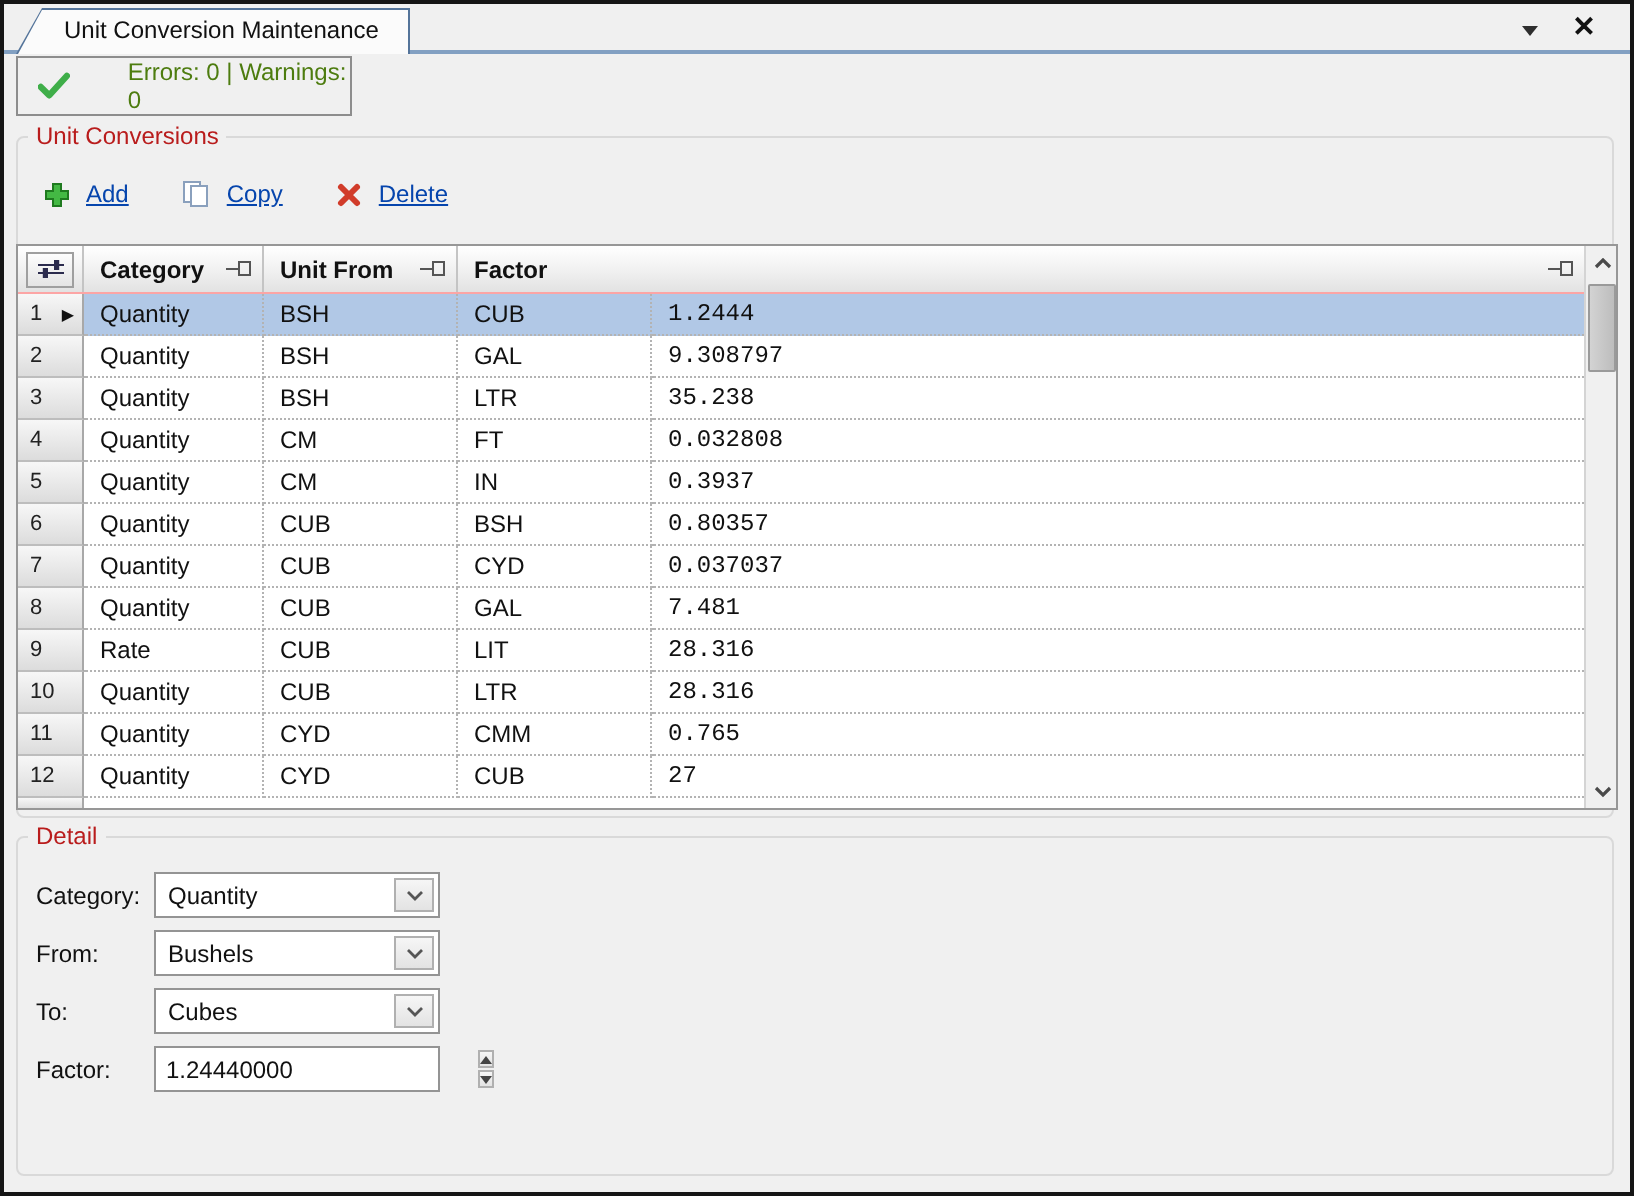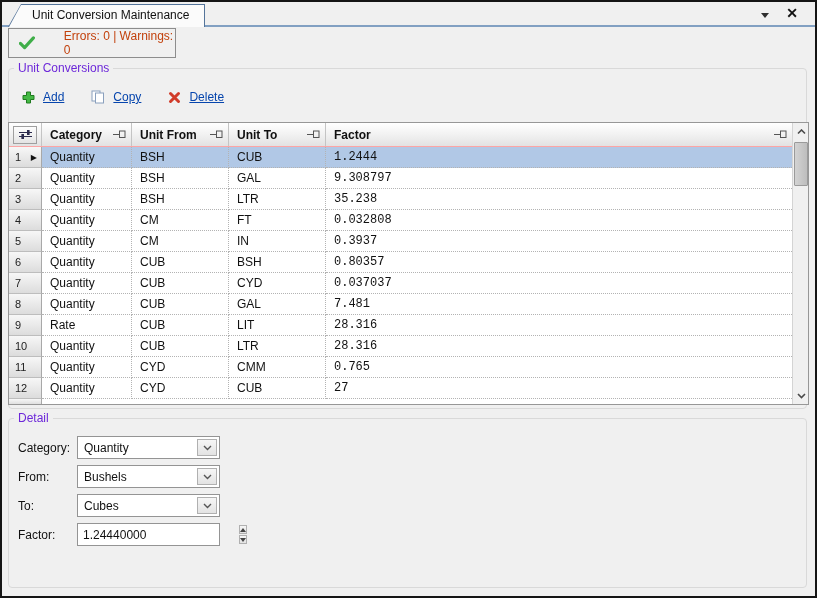--- a/index.html
+++ b/index.html
@@ -22,27 +22,27 @@
   .win-ctrl { position:absolute; z-index:3; display:flex; align-items:center; justify-content:center;
               width:18px; height:18px; cursor:pointer; }
   .win-caret { left:754px; top:4px; }
   .caret-glyph { width:0; height:0; border-left:4px solid transparent; border-right:4px solid transparent; border-top:5px solid #2e2e2e; }
   .win-close { left:781px; top:2px; font-weight:bold; font-size:14px; color:#111; }
 
   
   .status-box { position:absolute; left:6px; top:26px; width:168px; height:30px;
                 border:1px solid #8d8d8d; background:#f0f0f0; display:flex; align-items:center; }
   .status-box svg { margin-left:10px; }
-  .status-text { margin-left:29px; font-size:12px; color:#c2410c; }
+  .status-text { margin-left:29px; font-size:12px; color:#4d7c0f; }
 
   
   .groupbox { position:absolute; border:1px solid #d9d9d9; border-radius:4px; }
   .group-main { left:6px; top:66px; width:799px; height:341px; }
   .group-detail { left:6px; top:416px; width:799px; height:170px; }
-  .group-label { position:absolute; z-index:2; background:#f0f0f0; padding:0 4px; font-size:12px; color:#6d28d9; white-space:nowrap; }
+  .group-label { position:absolute; z-index:2; background:#f0f0f0; padding:0 4px; font-size:12px; color:#b91c1c; white-space:nowrap; }
   .label-main { left:12px; top:59px; }
   .label-detail { left:12px; top:409px; }
 
   
   .linkbar { position:absolute; left:20px; top:88px; display:flex; gap:27px; align-items:center; z-index:2; }
   .link-item { display:flex; align-items:center; gap:8px; cursor:pointer; }
   .link-text { color:#0645ad; text-decoration:underline; font-size:12px; }
 
   
   .grid { position:absolute; left:6px; top:120px; width:801px; height:283px;
@@ -165,27 +165,20 @@
               <rect x="6.5" y="1" width="5.5" height="6.5" fill="none" stroke="#555"></rect>
           </svg>
         </div>
         <div class="hcell h-from">
           <span>Unit From</span>
           <svg width="13" height="9" viewBox="0 0 13 9">
             <path d="M0 4.5 H6" stroke="#555" stroke-width="1"></path>
               <rect x="6.5" y="1" width="5.5" height="6.5" fill="none" stroke="#555"></rect>
           </svg>
         </div>
-        <div class="hcell h-to">
-          <span>Unit To</span>
-          <svg width="13" height="9" viewBox="0 0 13 9">
-            <path d="M0 4.5 H6" stroke="#555" stroke-width="1"></path>
-              <rect x="6.5" y="1" width="5.5" height="6.5" fill="none" stroke="#555"></rect>
-          </svg>
-        </div>
         <div class="hcell h-factor">
           <span>Factor</span>
           <svg width="13" height="9" viewBox="0 0 13 9">
             <path d="M0 4.5 H6" stroke="#555" stroke-width="1"></path>
               <rect x="6.5" y="1" width="5.5" height="6.5" fill="none" stroke="#555"></rect>
           </svg>
         </div>
       </div>
       <div class="grid-body">
           <div class="grid-row selected">

